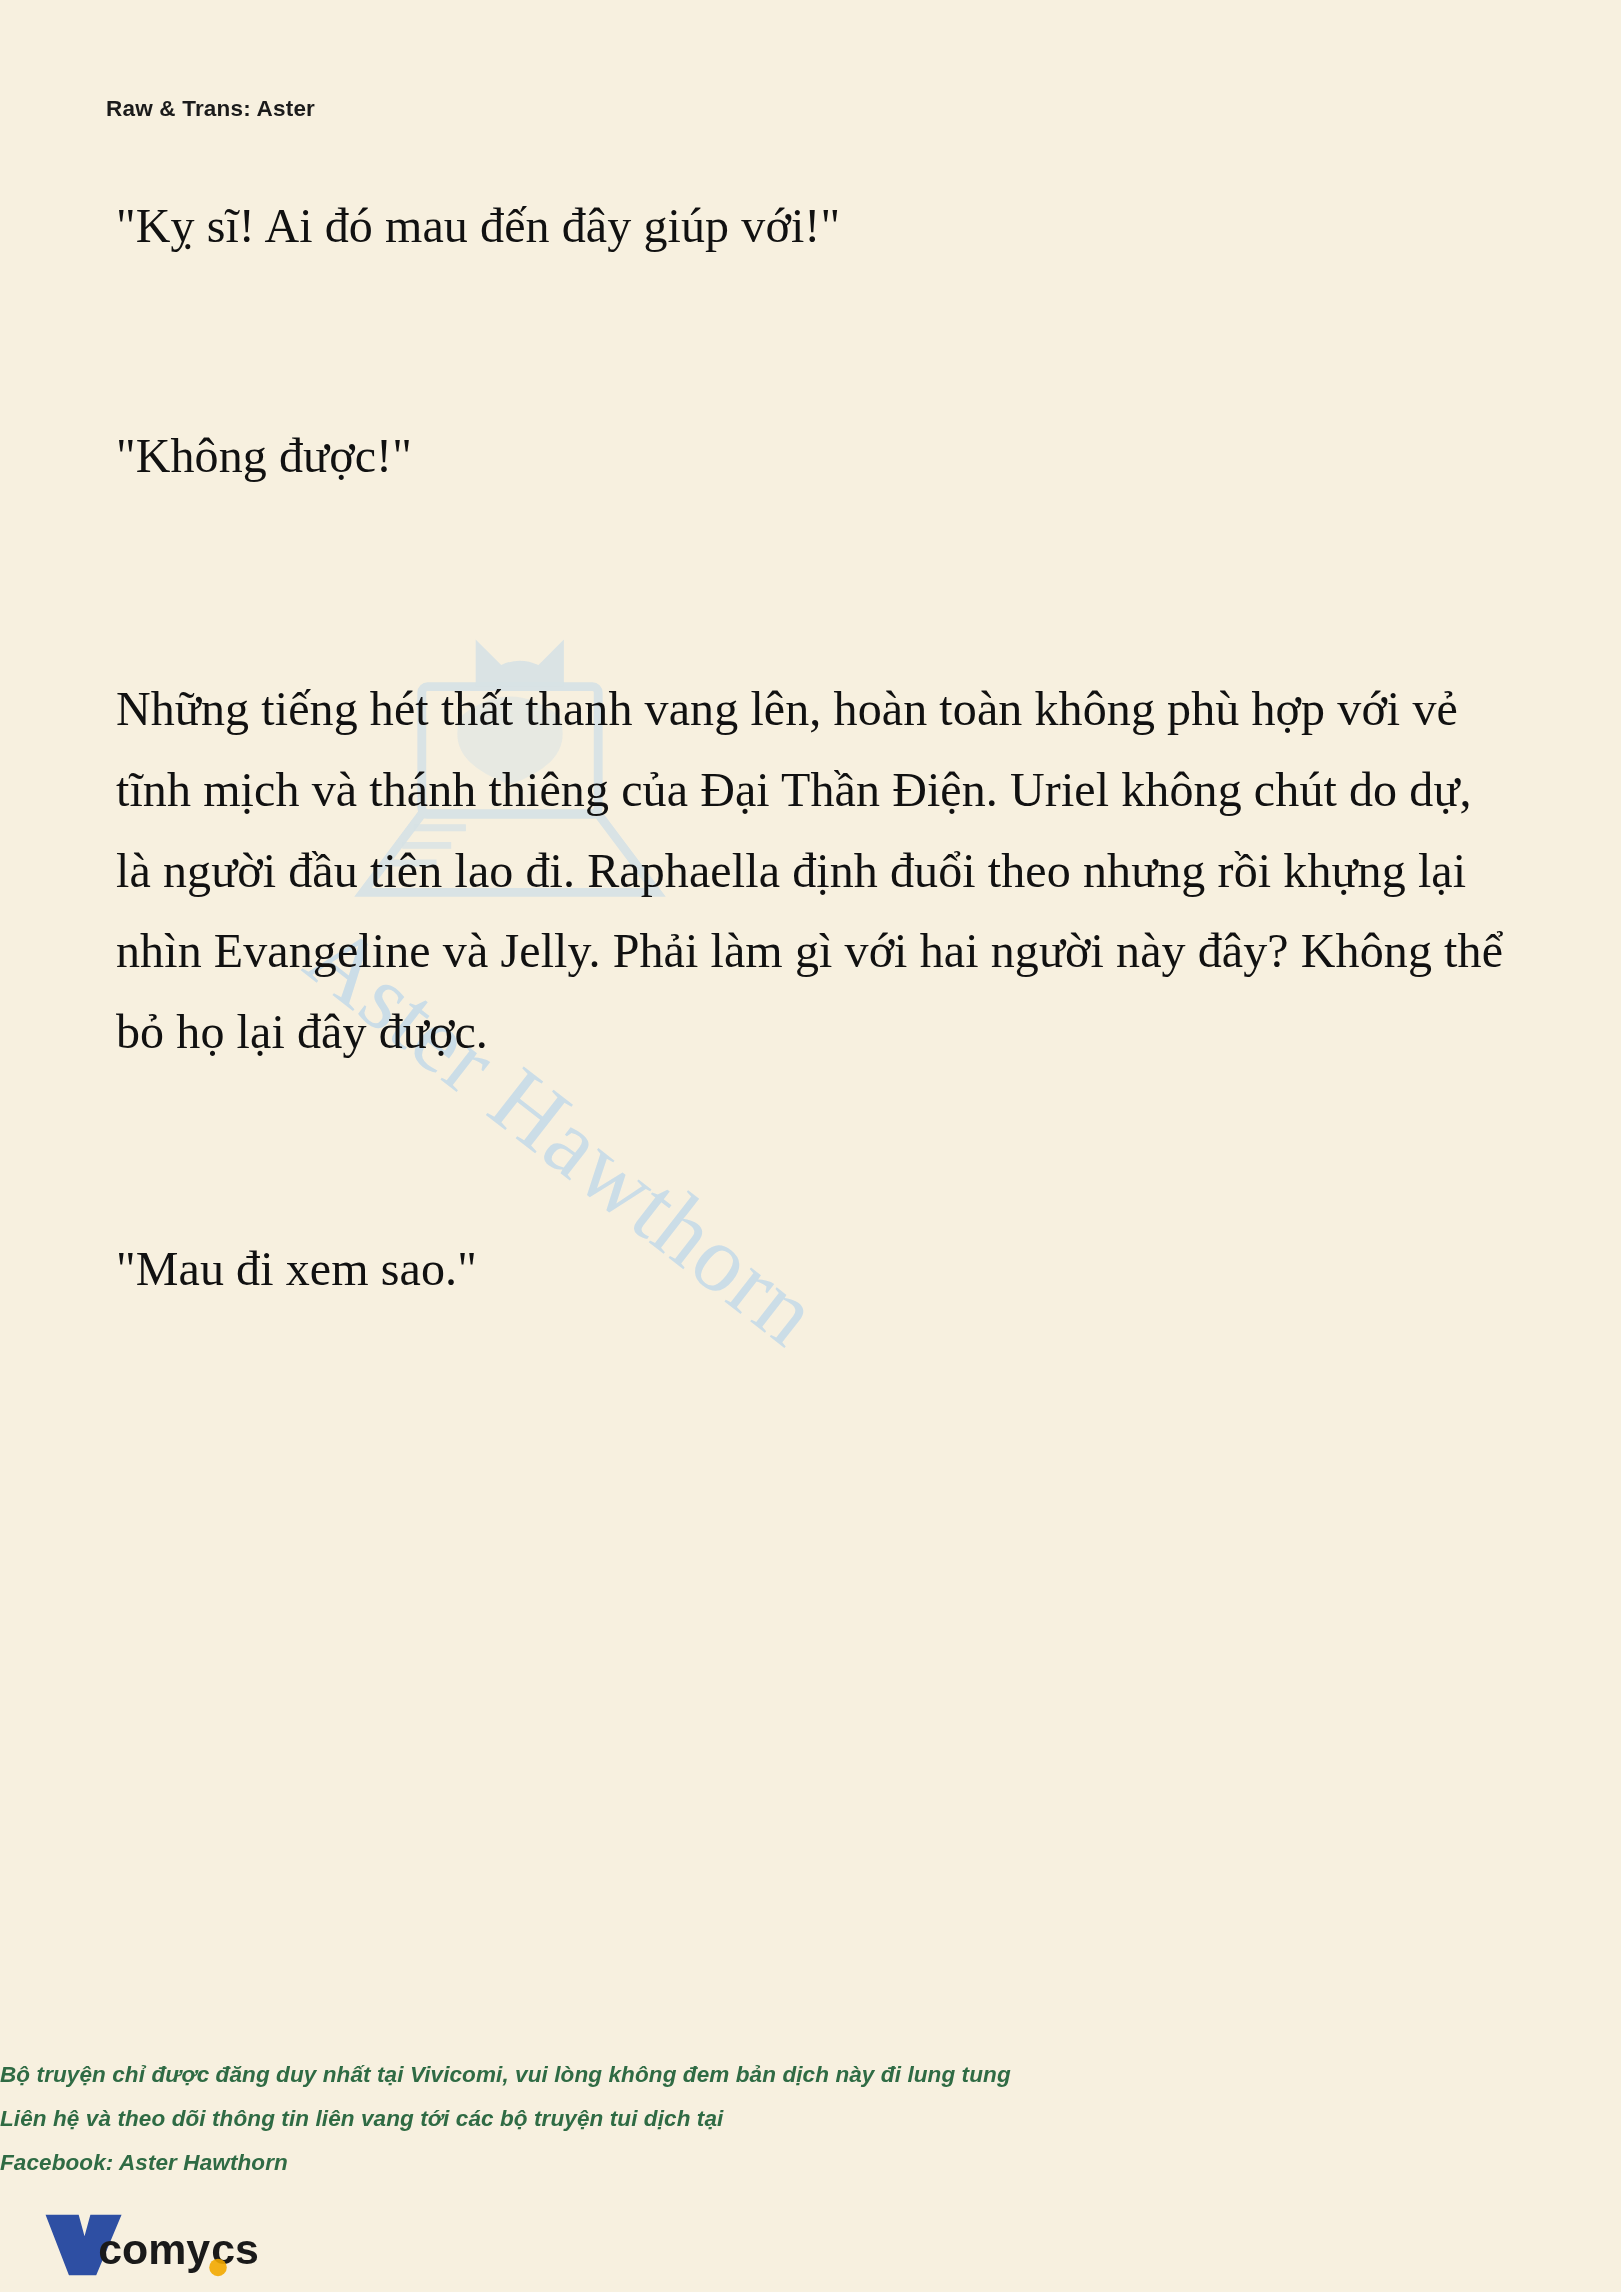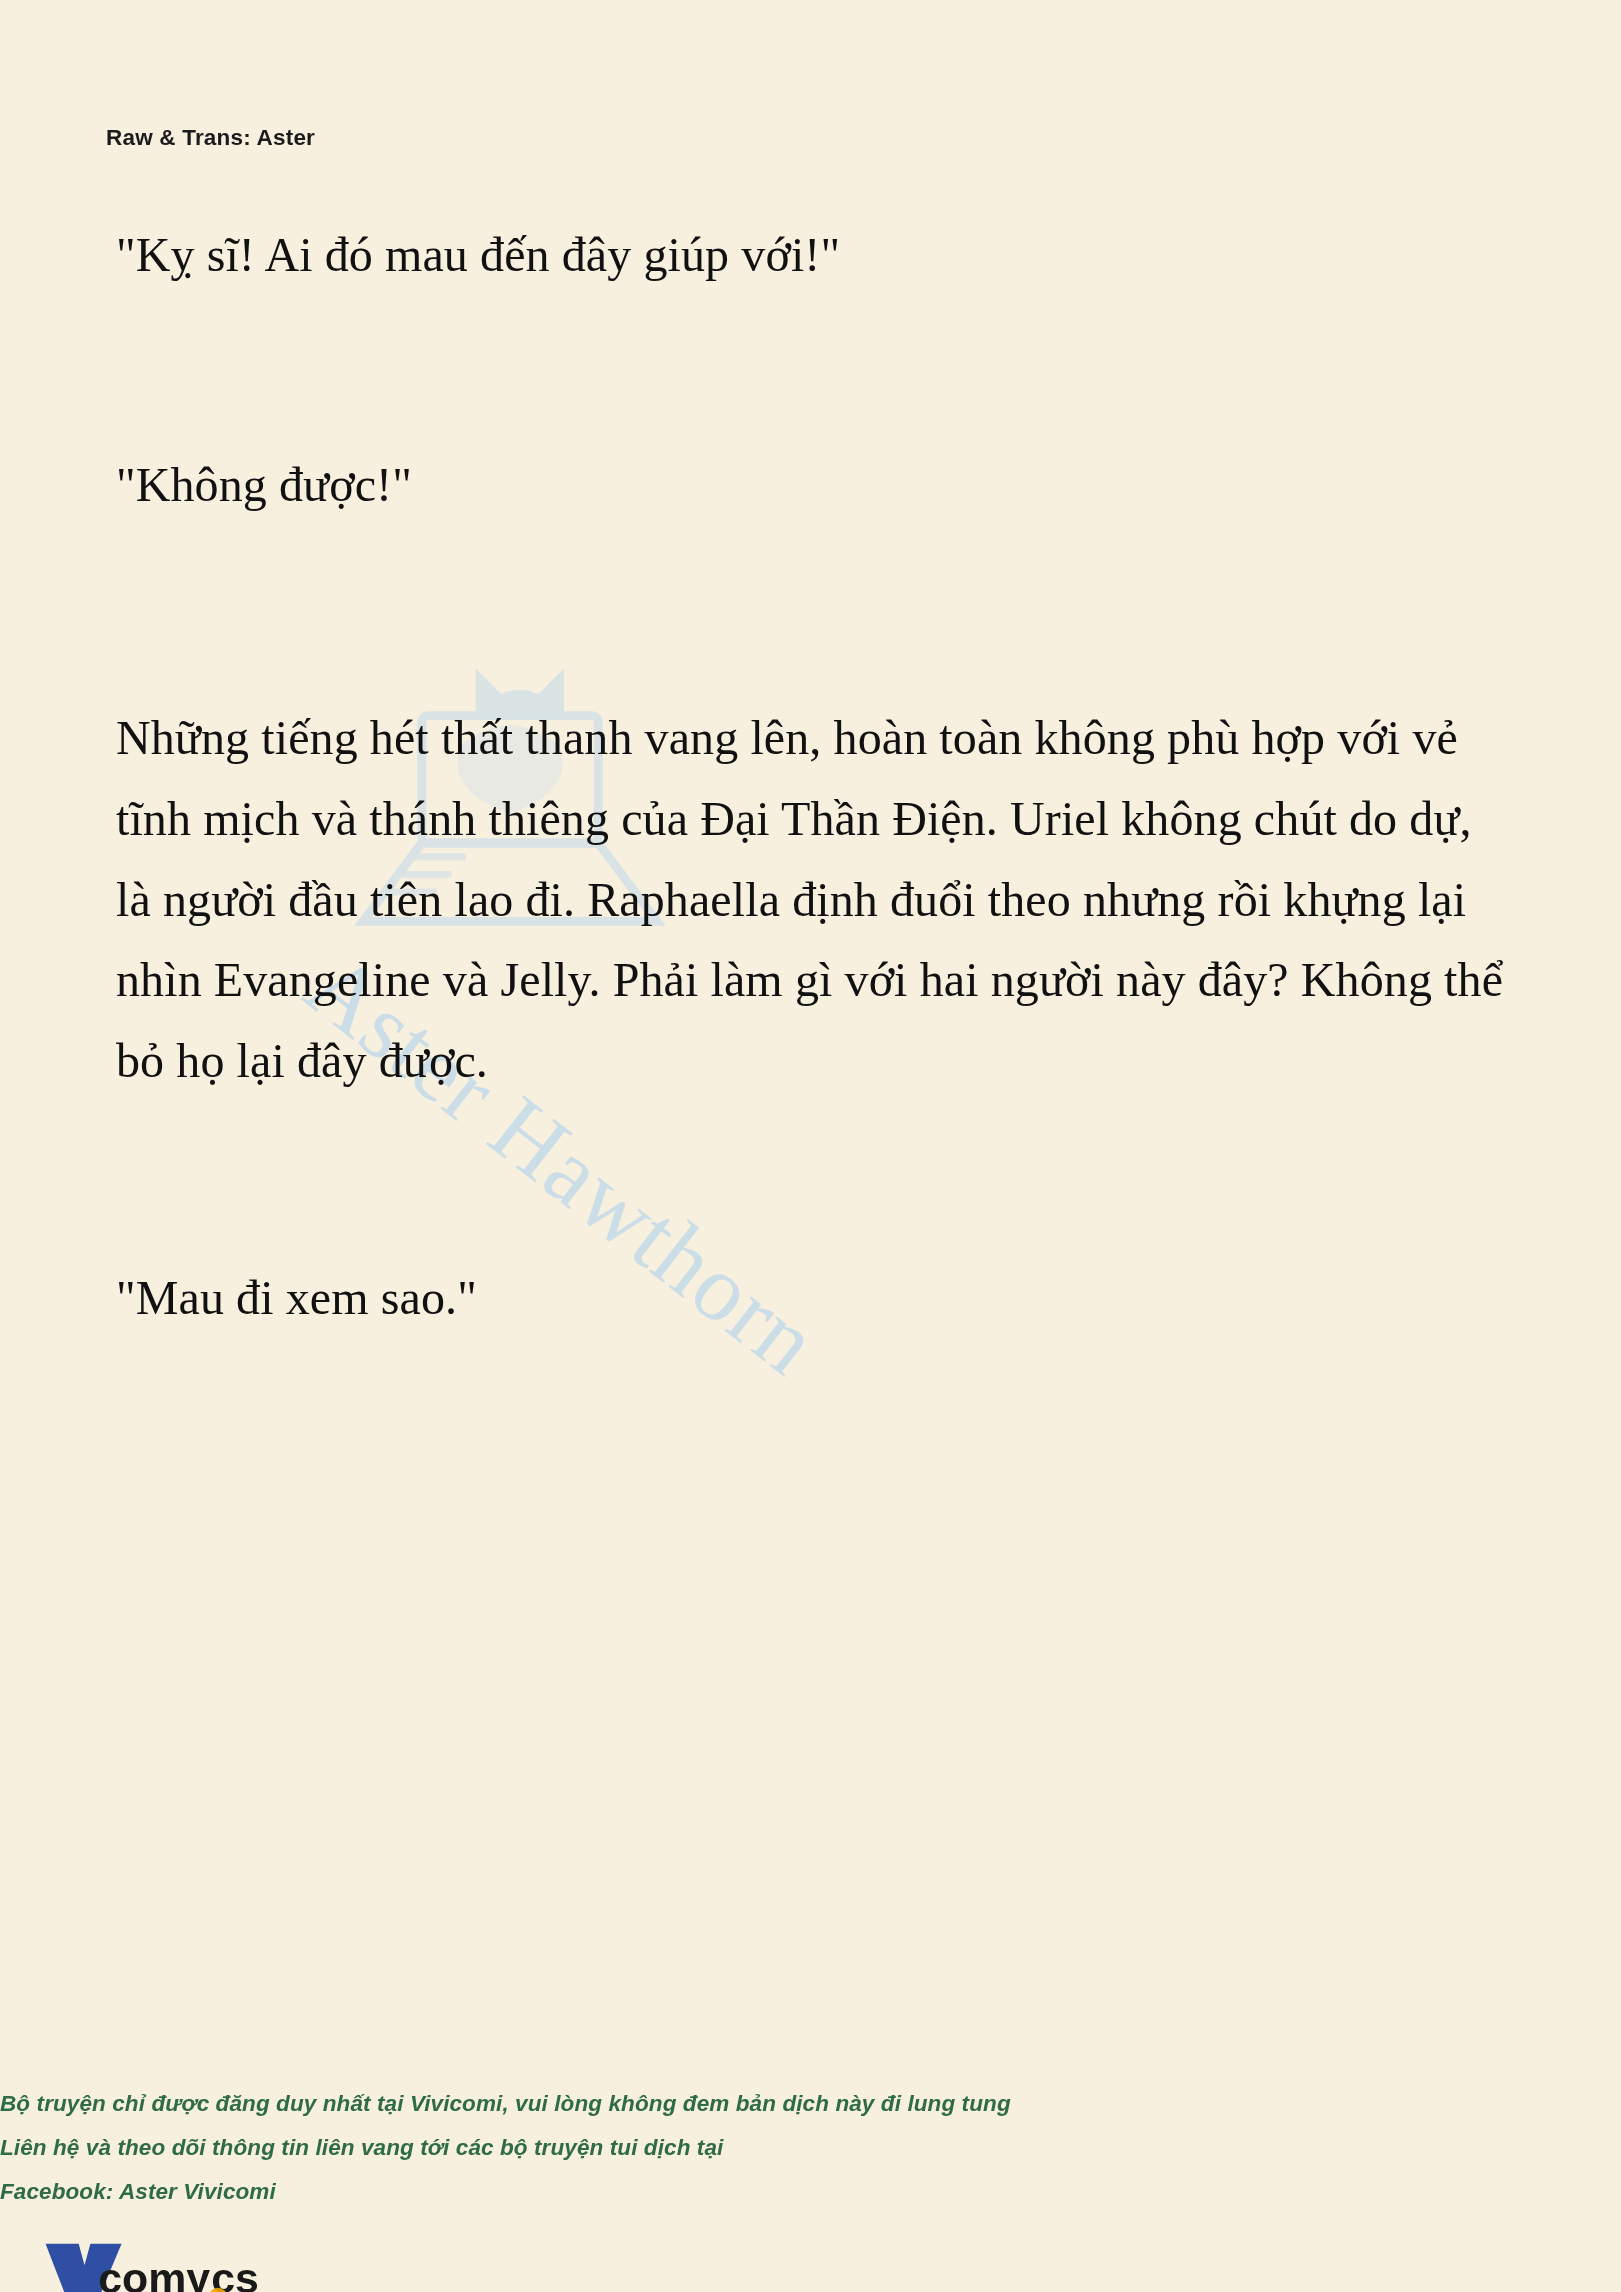--- a/index.html
+++ b/index.html
@@ -14,21 +14,20 @@
     overflow: hidden;
     font-family: "Liberation Serif", serif;
     color: #111111;
   }
 
   
   .page {
     position: absolute;
     inset: 0;
     background: #f7f0df;
-    margin-top: 29px;
   }
 
   
   .credit {
     position: absolute;
     left: 106px;
     top: 96px;
     font-family: "Liberation Sans", sans-serif;
     font-size: 22.5px;
     font-weight: 700;
@@ -150,21 +149,21 @@
     <p class="para">"Không được!"</p>
     <div class="gap-md"></div>
     <p class="para">Những tiếng hét thất thanh vang lên, hoàn toàn không phù hợp với vẻ tĩnh mịch và thánh thiêng của Đại Thần Điện. Uriel không chút do dự, là người đầu tiên lao đi. Raphaella định đuổi theo nhưng rồi khựng lại nhìn Evangeline và Jelly. Phải làm gì với hai người này đây? Không thể bỏ họ lại đây được.</p>
     <div class="gap-lg"></div>
     <p class="para">"Mau đi xem sao."</p>
   </div>
 
   <div class="footer">
     <div class="footer-line">Bộ truyện chỉ được đăng duy nhất tại Vivicomi, vui lòng không đem bản dịch này đi lung tung</div>
     <div class="footer-line">Liên hệ và theo dõi thông tin liên vang tới các bộ truyện tui dịch tại</div>
-    <div class="footer-line">Facebook: Aster Vivicomi</div>
+    <div class="footer-line">Facebook: Aster Hawthorn</div>
   </div>
 
   <div class="brand">
     <svg width="245" height="76" viewBox="0 0 250 78">
       <path d="M6 8 L40 8 L46 30 L52 8 L84 8 L58 70 L30 70 Z" fill="#2e4fa3"></path>
       <text x="60" y="58" font-family="Liberation Sans, sans-serif" font-size="44" font-weight="700" fill="#1a1a1a">comy</text>
       <text x="176" y="58" font-family="Liberation Sans, sans-serif" font-size="44" font-weight="700" fill="#1a1a1a">cs</text>
       <circle cx="183" cy="62" r="9" fill="#f2a900" opacity="0.9"></circle>
     </svg>
   </div>

